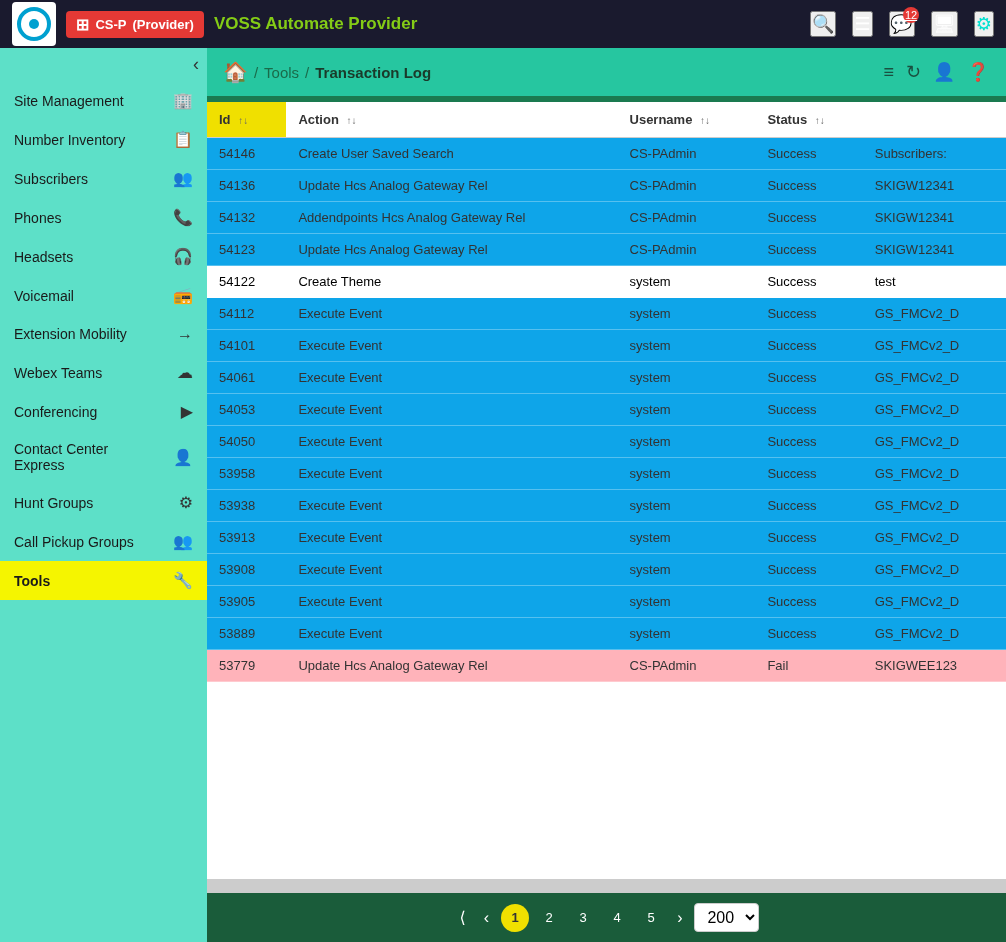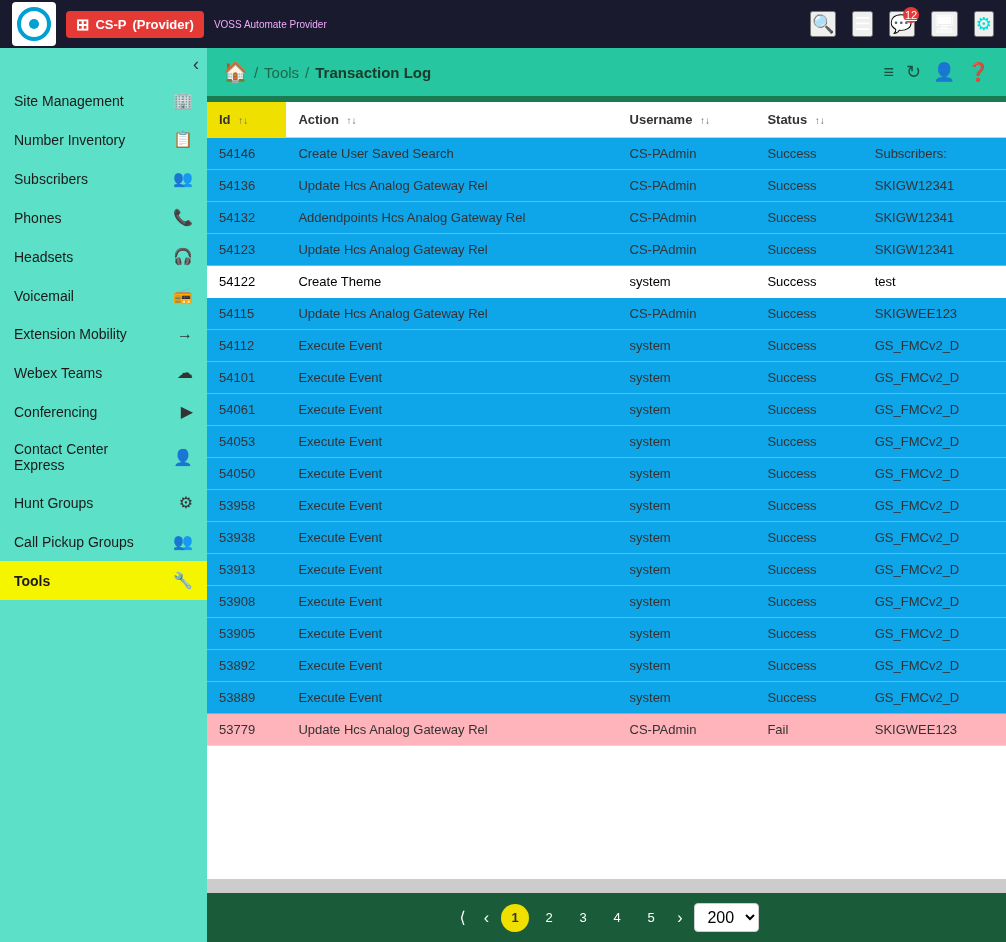--- a/index.html
+++ b/index.html
@@ -9,21 +9,21 @@
     .top-bar {
       display: flex; align-items: center;
       background: #1a1a2e; height: 48px; padding: 0 12px; gap: 10px;
       position: relative;
     }
     .top-bar-left { display: flex; align-items: center; gap: 10px; }
     .logo-box { width: 44px; height: 44px; background: white; border-radius: 4px; display: flex; align-items: center; justify-content: center; }
     .logo-circle { width: 34px; height: 34px; border: 4px solid #00a0d0; border-radius: 50%; display: flex; align-items: center; justify-content: center; }
     .logo-inner { width: 10px; height: 10px; background: #00a0d0; border-radius: 50%; }
     .provider-badge { display: flex; align-items: center; gap: 6px; background: #e53935; color: white; padding: 4px 10px; border-radius: 4px; font-weight: bold; font-size: 13px; }
-    .provider-name { color: #f0abfc; font-size: 10px; font-weight: 400; }
+    .provider-name { color: #84cc16; font-size: 17px; font-weight: 700; }
     .top-bar-icons { margin-left: auto; display: flex; align-items: center; gap: 16px; }
     .top-icon { color: white; font-size: 18px; cursor: pointer; position: relative; }
     .badge { background: #e53935; color: white; font-size: 11px; border-radius: 50%; width: 16px; height: 16px; display: flex; align-items: center; justify-content: center; position: absolute; top: -6px; right: -6px; text-decoration: underline; }
 
     
     .layout { display: flex; height: calc(942px - 48px); }
 
     
     .sidebar { width: 207px; background: #5de0c8; display: flex; flex-direction: column; overflow-y: auto; }
     .sidebar-collapse { display: flex; justify-content: flex-end; padding: 6px 8px; }
@@ -223,27 +223,20 @@
     <td>SKIGW12341</td>
   </tr>
             <tr>
     <td class="id-col">54122</td>
     <td>Create Theme</td>
     <td>system</td>
     <td>Success</td>
     <td>test</td>
   </tr>
             <tr class="cyan">
-    <td class="id-col">54115</td>
-    <td>Update Hcs Analog Gateway Rel</td>
-    <td>CS-PAdmin</td>
-    <td>Success</td>
-    <td>SKIGWEE123</td>
-  </tr>
-            <tr class="cyan">
     <td class="id-col">54112</td>
     <td>Execute Event</td>
     <td>system</td>
     <td>Success</td>
     <td>GS_FMCv2_D</td>
   </tr>
             <tr class="cyan">
     <td class="id-col">54101</td>
     <td>Execute Event</td>
     <td>system</td>
@@ -294,27 +287,20 @@
   </tr>
             <tr class="cyan">
     <td class="id-col">53908</td>
     <td>Execute Event</td>
     <td>system</td>
     <td>Success</td>
     <td>GS_FMCv2_D</td>
   </tr>
             <tr class="cyan">
     <td class="id-col">53905</td>
-    <td>Execute Event</td>
-    <td>system</td>
-    <td>Success</td>
-    <td>GS_FMCv2_D</td>
-  </tr>
-            <tr class="cyan">
-    <td class="id-col">53892</td>
     <td>Execute Event</td>
     <td>system</td>
     <td>Success</td>
     <td>GS_FMCv2_D</td>
   </tr>
             <tr class="cyan">
     <td class="id-col">53889</td>
     <td>Execute Event</td>
     <td>system</td>
     <td>Success</td>

